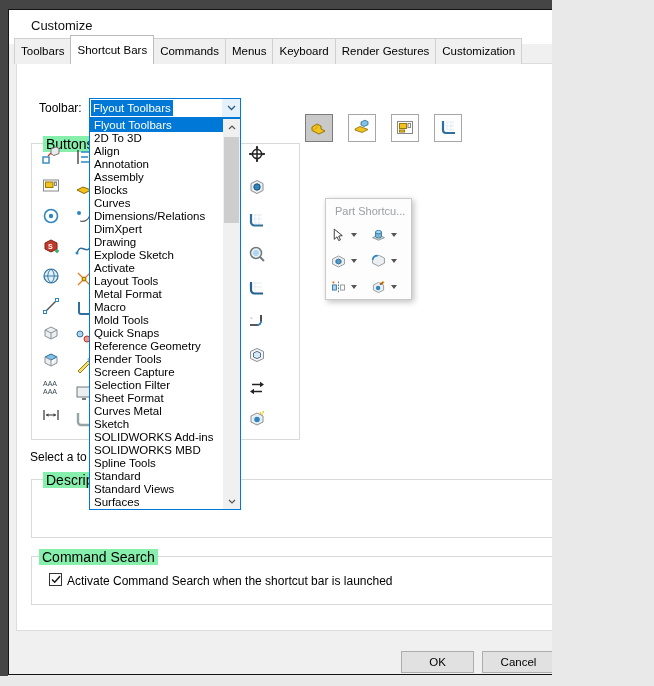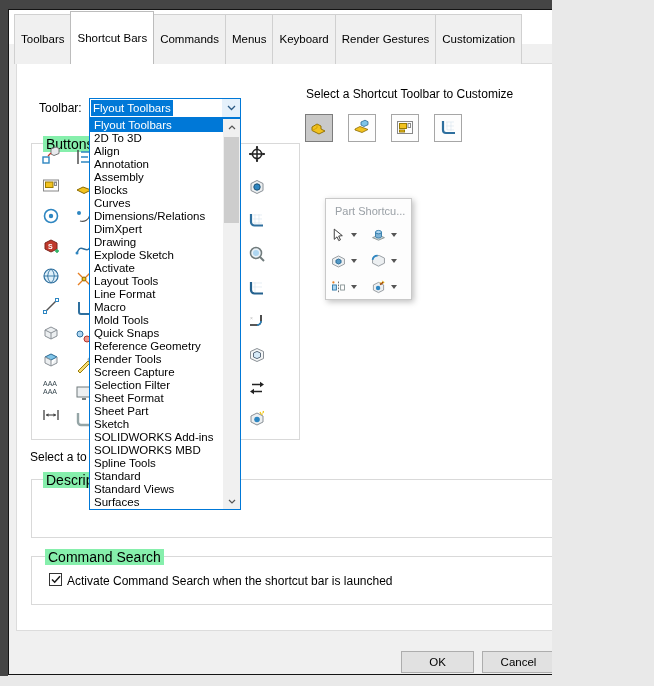--- a/index.html
+++ b/index.html
@@ -9,21 +9,21 @@
   .bg-top{left:0;top:0;width:654px;height:9px;background:#454545}
   .bg-left{left:0;top:0;width:8px;height:676px;background:#454545}
   #dlg{left:8px;top:9px;width:645px;height:666px;background:#f0f0f0;border:1px solid #141414;box-sizing:border-box}
   .titlebar{left:0;top:0;width:643px;height:34px;background:#fff}
   .title-text{left:22px;top:8px;font-size:13px;color:#101010}
   .cap-btn{top:4px;width:30px;height:26px;text-align:center;line-height:26px;font-size:14px;color:#222;cursor:default}
   #cap-help{left:560px}
   #cap-close{left:606px;font-size:13px}
   
   #tab-strip{left:5px;top:33px;height:21px;display:flex;align-items:flex-end;z-index:6}
-  .tab{height:17px;line-height:17px;padding:16px 6px;font-size:11.5px;background:#f0f0f0;
+  .tab{height:17px;line-height:17px;padding:4px 6px;font-size:11.5px;background:#f0f0f0;
        border:1px solid #d0d0d0;border-bottom:none;margin-right:-1px;white-space:nowrap}
   .tab.active{height:20px;line-height:20px;background:#fff;border-color:#bcbcbc;position:relative;z-index:7}
   #panel{left:7px;top:53px;width:630px;height:568px;background:#fff;border:1px solid #dcdcdc;box-sizing:border-box}
   .lbl{font-size:12px;white-space:nowrap}
   .groupbox{border:1px solid #d9d9d9}
   .grouplabel{background:#86efac;padding:0 3px;font-size:14px;white-space:nowrap}
   
   #combo{left:80px;top:88px;width:152px;height:20px;background:#fff;border:1px solid #0078d7;
          box-sizing:border-box;display:flex;align-items:center;z-index:31}
   #combo-text{margin-left:1px;background:#0078d7;color:#fff;font-size:11.5px;line-height:16px;padding:0 2px;white-space:nowrap}
@@ -92,21 +92,20 @@
     <div class="abs lbl" style="left:30px;top:91px">Toolbar:</div>
     <div id="combo" class="abs">
       <span id="combo-text">Flyout Toolbars</span>
       <span id="combo-btn">
         <svg width="9" height="6" viewBox="0 0 9 6">
             <path d="M1 1 L4.5 4.5 L8 1" fill="none" stroke="#2b5a84" stroke-width="1.3"></path>
           </svg>
       </span>
     </div>
 
-    <div class="abs lbl" style="left:297px;top:77px">Select a Shortcut Toolbar to Customize</div>
     <div id="shortcut-buttons">
         <div class="sc-btn selected" style="left: 296px; top: 104px;">
           <span class="ic"><svg viewBox="0 0 20 20" width="100%" height="100%">
               <path d="M3 9 l5 -3 4 2 v3 l4 2 -6 3 -7 -3.5 z" fill="#f2c21f" stroke="#8a6a00" stroke-width="0.9"></path>
               <path d="M8 6 v4 l-5 2.5" fill="none" stroke="#c79a00" stroke-width="0.7"></path>
             </svg></span>
         </div>
         <div class="sc-btn" style="left: 339px; top: 104px;">
           <span class="ic"><svg viewBox="0 0 20 20" width="100%" height="100%">
               <path d="M3 11 l5 -2.5 8 3 -6 3 -7 -2.5 z" fill="#f2c21f" stroke="#8a6a00" stroke-width="0.8"></path>
@@ -366,21 +365,21 @@
           </div>
         </div>
     </div>
 
     <div class="abs lbl" style="left:21px;top:440px">Select a to</div>
 
     <div class="abs groupbox" style="left:22px;top:469px;width:584px;height:57px"></div>
     <div class="abs grouplabel" style="left:34px;top:462px">Description</div>
 
     <div class="abs groupbox" style="left:22px;top:546px;width:583px;height:47px"></div>
-    <div class="abs grouplabel" style="left:36px;top:539px">Command Search</div>
+    <div class="abs grouplabel" style="left:30px;top:539px">Command Search</div>
     <div id="cs-check" class="abs">
       <svg id="cs-check-mark" width="10" height="9" viewBox="0 0 10 9" style="display: block;">
           <path d="M1 4.5 L3.7 7.2 L9 1.2" fill="none" stroke="#1a1a1a" stroke-width="1.5"></path>
         </svg>
     </div>
     <div class="abs lbl" style="left:58px;top:564px">Activate Command Search when the shortcut bar is launched</div>
 
     <div id="dropdown" class="abs">
       <div id="dd-items">
           <div class="dd-item sel">Flyout Toolbars</div>
@@ -389,30 +388,30 @@
           <div class="dd-item">Annotation</div>
           <div class="dd-item">Assembly</div>
           <div class="dd-item">Blocks</div>
           <div class="dd-item">Curves</div>
           <div class="dd-item">Dimensions/Relations</div>
           <div class="dd-item">DimXpert</div>
           <div class="dd-item">Drawing</div>
           <div class="dd-item">Explode Sketch</div>
           <div class="dd-item">Activate</div>
           <div class="dd-item">Layout Tools</div>
-          <div class="dd-item">Line Format</div>
+          <div class="dd-item">Metal Format</div>
           <div class="dd-item">Macro</div>
           <div class="dd-item">Mold Tools</div>
           <div class="dd-item">Quick Snaps</div>
           <div class="dd-item">Reference Geometry</div>
           <div class="dd-item">Render Tools</div>
           <div class="dd-item">Screen Capture</div>
           <div class="dd-item">Selection Filter</div>
           <div class="dd-item">Sheet Format</div>
-          <div class="dd-item">Sheet Part</div>
+          <div class="dd-item">Curves Metal</div>
           <div class="dd-item">Sketch</div>
           <div class="dd-item">SOLIDWORKS Add-ins</div>
           <div class="dd-item">SOLIDWORKS MBD</div>
           <div class="dd-item">Spline Tools</div>
           <div class="dd-item">Standard</div>
           <div class="dd-item">Standard Views</div>
           <div class="dd-item">Surfaces</div>
         </div>
       <div id="dd-scroll">
         <div id="dd-arrow-up" class="dd-arrow">

